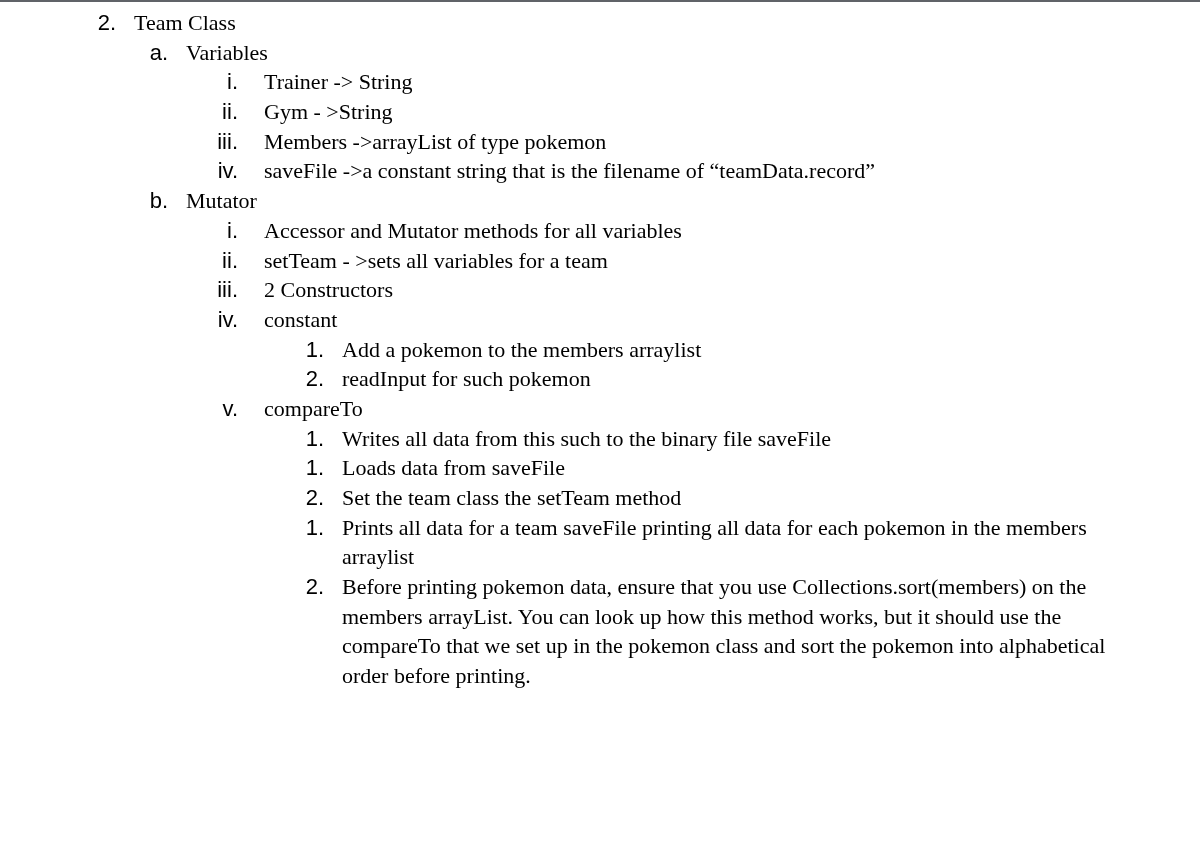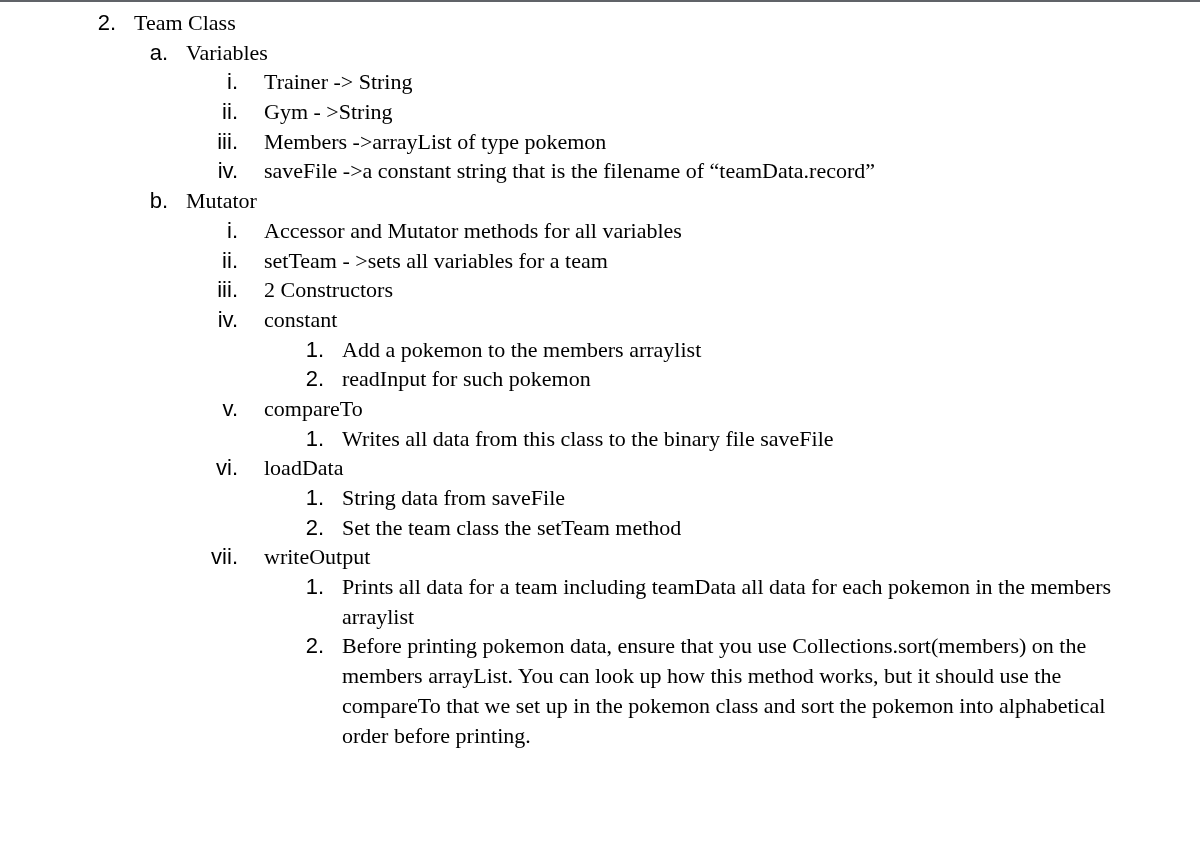--- a/index.html
+++ b/index.html
@@ -144,51 +144,39 @@
 
   <div class="ord-l3-wrap">
     <div class="row">
       <div class="ord-l3">v.</div>
       <div class="txt">compareTo</div>
     </div>
   </div>
   <div class="ord-l4-wrap">
     <div class="row">
       <div class="ord-l4">1.</div>
-      <div class="txt">Writes all data from this class to the binary file saveFile</div>
+      <div class="txt">Writes all data from this such to the binary file saveFile</div>
     </div>
   </div>
 
-  <div class="ord-l3-wrap">
-    <div class="row">
-      <div class="ord-l3">vi.</div>
-      <div class="txt">loadData</div>
-    </div>
-  </div>
   <div class="ord-l4-wrap">
     <div class="row">
       <div class="ord-l4">1.</div>
-      <div class="txt">String data from saveFile</div>
+      <div class="txt">Loads data from saveFile</div>
     </div>
     <div class="row">
       <div class="ord-l4">2.</div>
       <div class="txt">Set the team class the setTeam method</div>
     </div>
   </div>
 
-  <div class="ord-l3-wrap">
-    <div class="row">
-      <div class="ord-l3">vii.</div>
-      <div class="txt">writeOutput</div>
-    </div>
-  </div>
   <div class="ord-l4-wrap">
     <div class="row">
       <div class="ord-l4">1.</div>
-      <div class="txt">Prints all data for a team including teamData all data for each pokemon in the members arraylist</div>
+      <div class="txt">Prints all data for a team saveFile printing all data for each pokemon in the members arraylist</div>
     </div>
     <div class="row">
       <div class="ord-l4">2.</div>
       <div class="txt">Before printing pokemon data, ensure that you use Collections.sort(members) on the members arrayList. You can look up how this method works, but it should use the compareTo that we set up in the pokemon class and sort the pokemon into alphabetical order before printing.</div>
     </div>
   </div>
 
 </div>
 
 </body></html>

